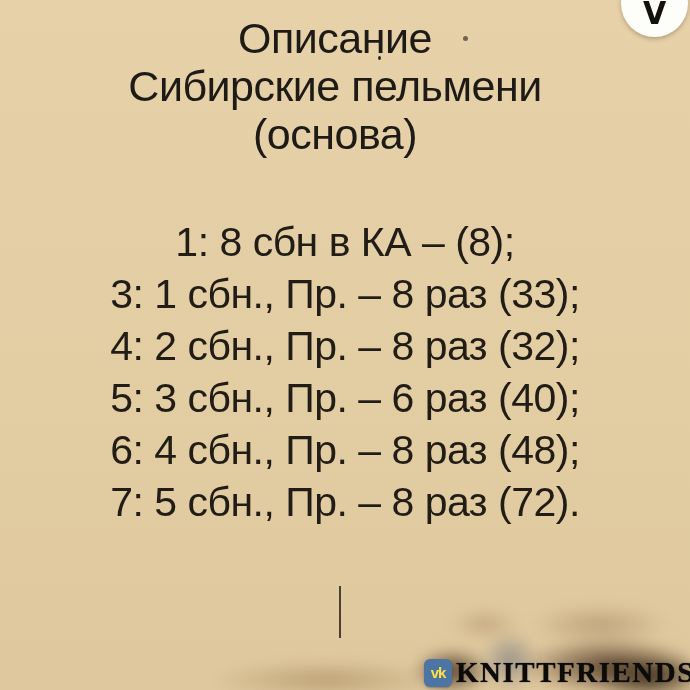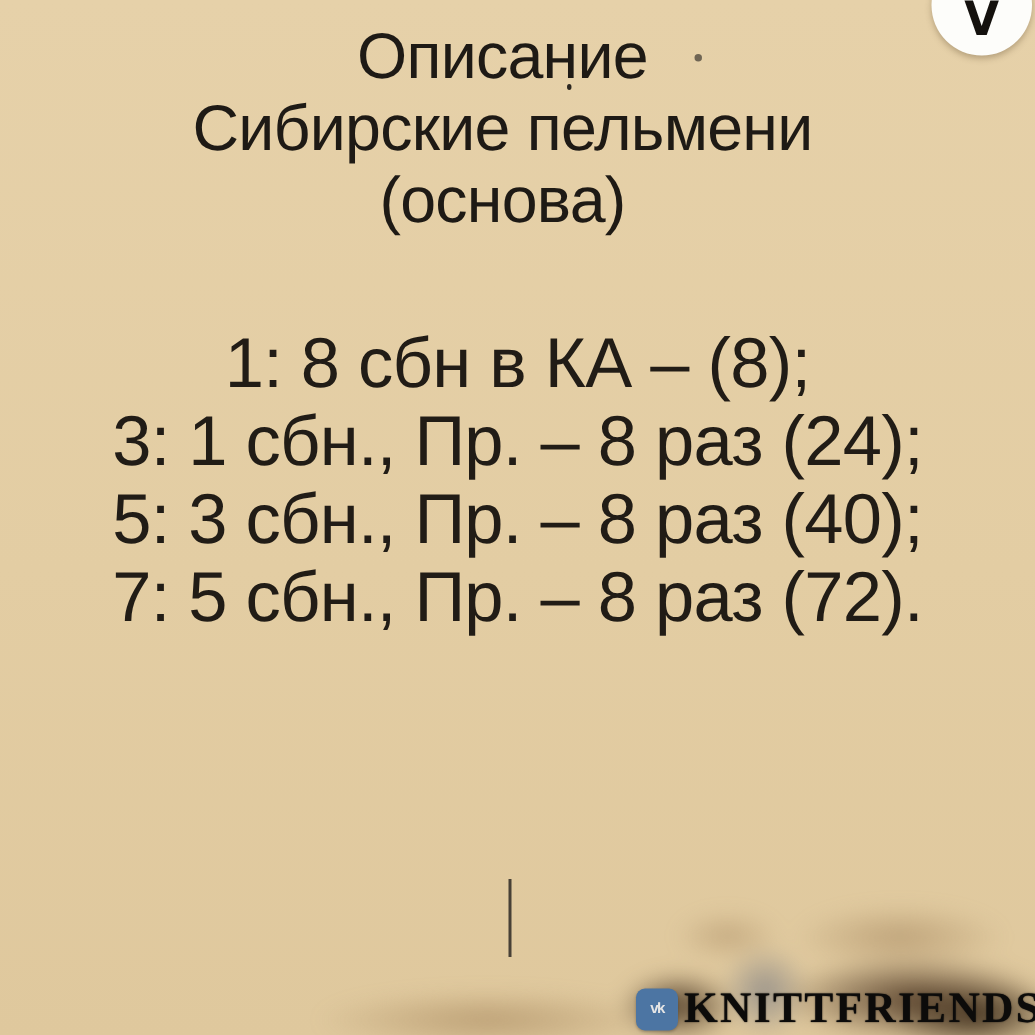--- a/index.html
+++ b/index.html
@@ -18,21 +18,21 @@
     text-align:center;
     font-size:43px; line-height:48px;
     letter-spacing:-0.5px;
     color:#1e1a15;
   }
 
   
   .rows {
     position:absolute; left:0; top:216px; width:690px;
     text-align:center;
-    font-size:47px; line-height:52px;
+    font-size:41px; line-height:52px;
     letter-spacing:-0.5px;
     color:#211c16;
   }
 
   
   .badge {
     position:absolute; left:621px; top:-30px;
     width:67px; height:67px; border-radius:50%;
     background:#fdfdfa;
     box-shadow:0 2px 4px rgba(90,70,40,.35);
@@ -81,21 +81,21 @@
     position:absolute; left:424px; top:656px;
     display:flex; align-items:center; gap:4px;
   }
   .vk-badge {
     width:28px; height:28px; border-radius:6px;
     background:#4c75a3;
     display:flex; align-items:center; justify-content:center;
     box-shadow:0 1px 2px rgba(0,0,0,.25);
   }
   .vk-badge span {
-    color:#e5e5e5; font-weight:700; font-size:10px;
+    color:#fde047; font-weight:700; font-size:15px;
     letter-spacing:-1px; font-family:"Liberation Sans", sans-serif;
   }
   .brand {
     font-family:"Liberation Serif", serif;
     font-weight:700; font-size:29px; letter-spacing:1.5px;
     color:#0c0b0a; white-space:nowrap;
     text-shadow:0 0 1px #1a1713;
   }
 </style>
 </head>
@@ -123,22 +123,24 @@
     <div>(основа)</div>
   </div>
 
   <div class="speck speck-title-dot"></div>
   <div class="speck speck-under-title"></div>
   <div class="speck speck-row1"></div>
   <div class="stray-line"></div>
 
   <div class="rows">
     <div>1: 8 сбн в КА – (8);</div>
-    <div>3: 1 сбн., Пр. – 8 раз (24);</div>
-    <div>5: 3 сбн., Пр. – 8 раз (40);</div>
+    <div>3: 1 сбн., Пр. – 8 раз (33);</div>
+    <div>4: 2 сбн., Пр. – 8 раз (32);</div>
+    <div>5: 3 сбн., Пр. – 6 раз (40);</div>
+    <div>6: 4 сбн., Пр. – 8 раз (48);</div>
     <div>7: 5 сбн., Пр. – 8 раз (72).</div>
   </div>
 
   <div class="watermark">
     <div class="vk-badge">
       <span>vk</span>
     </div>
     <span class="brand">KNITTFRIENDS</span>
   </div>
 

